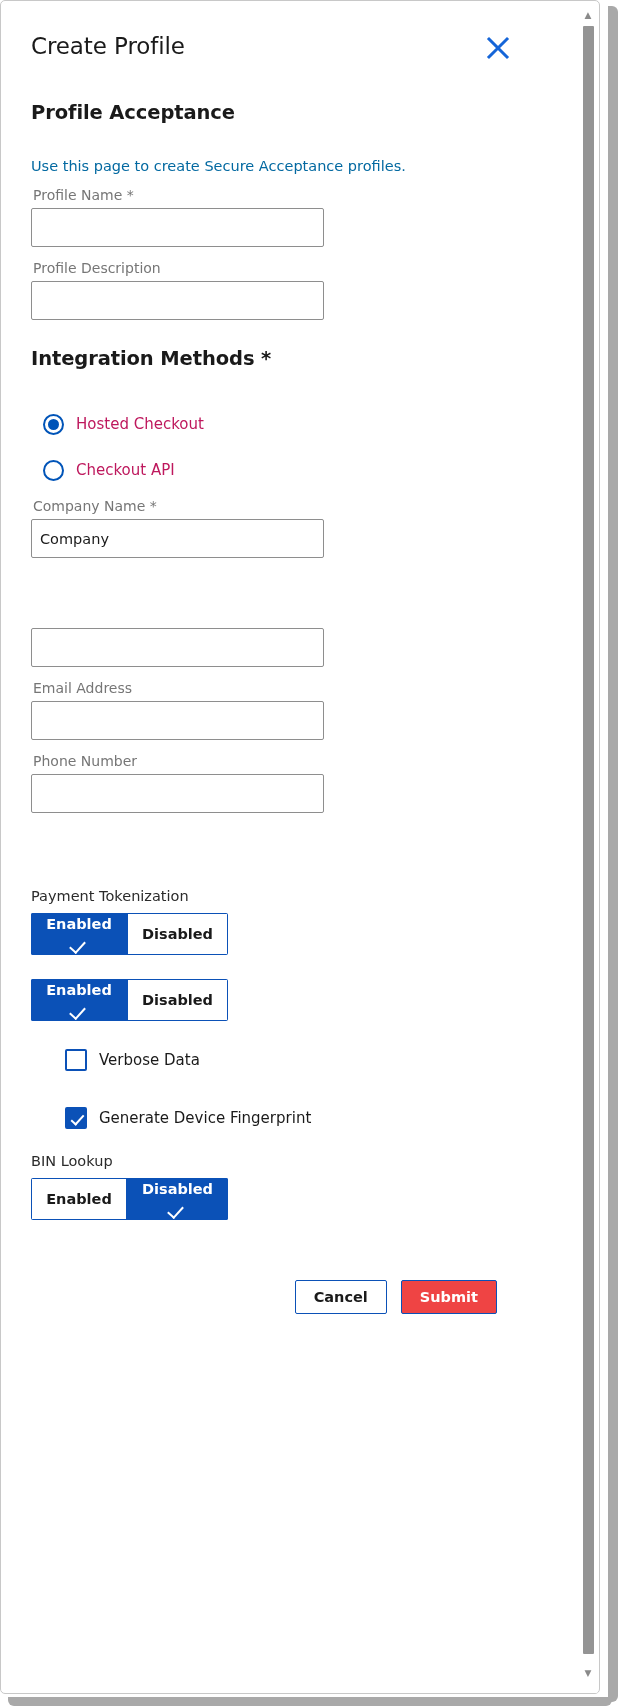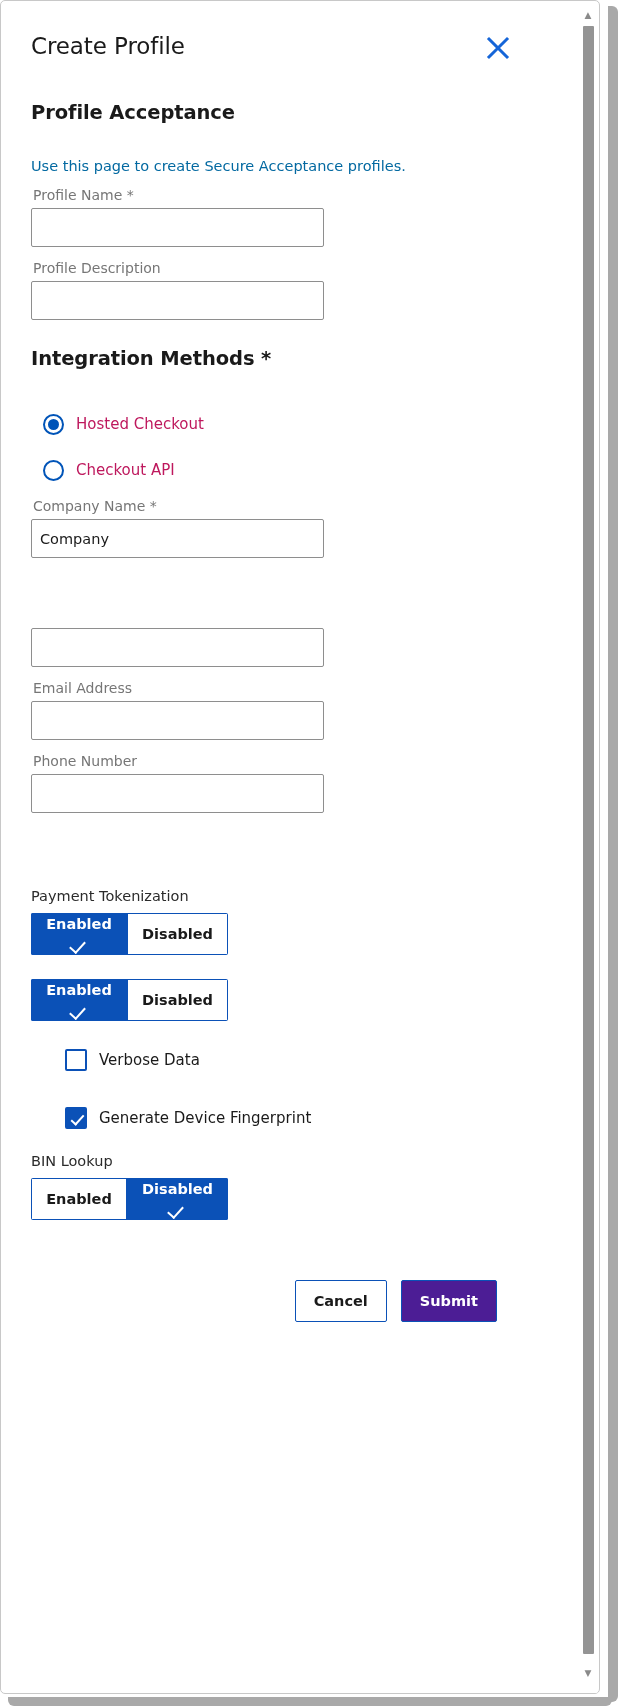--- a/index.html
+++ b/index.html
@@ -270,40 +270,40 @@
   }
 
   
   .footer {
     display: flex;
     justify-content: flex-end;
     gap: 14px;
     padding: 0 64px 0 0;
   }
   .btn {
-    height: 42px;
+    height: 34px;
     min-width: 88px;
     box-sizing: border-box;
     font-size: 14.5px;
     font-weight: 700;
     border-radius: 2px;
     display: flex;
     align-items: center;
     justify-content: center;
     cursor: pointer;
     padding: 0 18px;
     font-family: "DejaVu Sans", "Liberation Sans", sans-serif;
   }
   .btn-secondary {
     background: #ffffff;
     color: #1a1a1a;
     border: 1.5px solid #0b51b7;
   }
   .btn-primary {
-    background: #4c1d95;
+    background: #ef4444;
     color: #ffffff;
     border: 1.5px solid #0b51b7;
   }
 </style>
 </head>
 <body>
 
 <div class="frame-outer">
   <div class="shadow-right"></div>
   <div class="shadow-bottom"></div>

